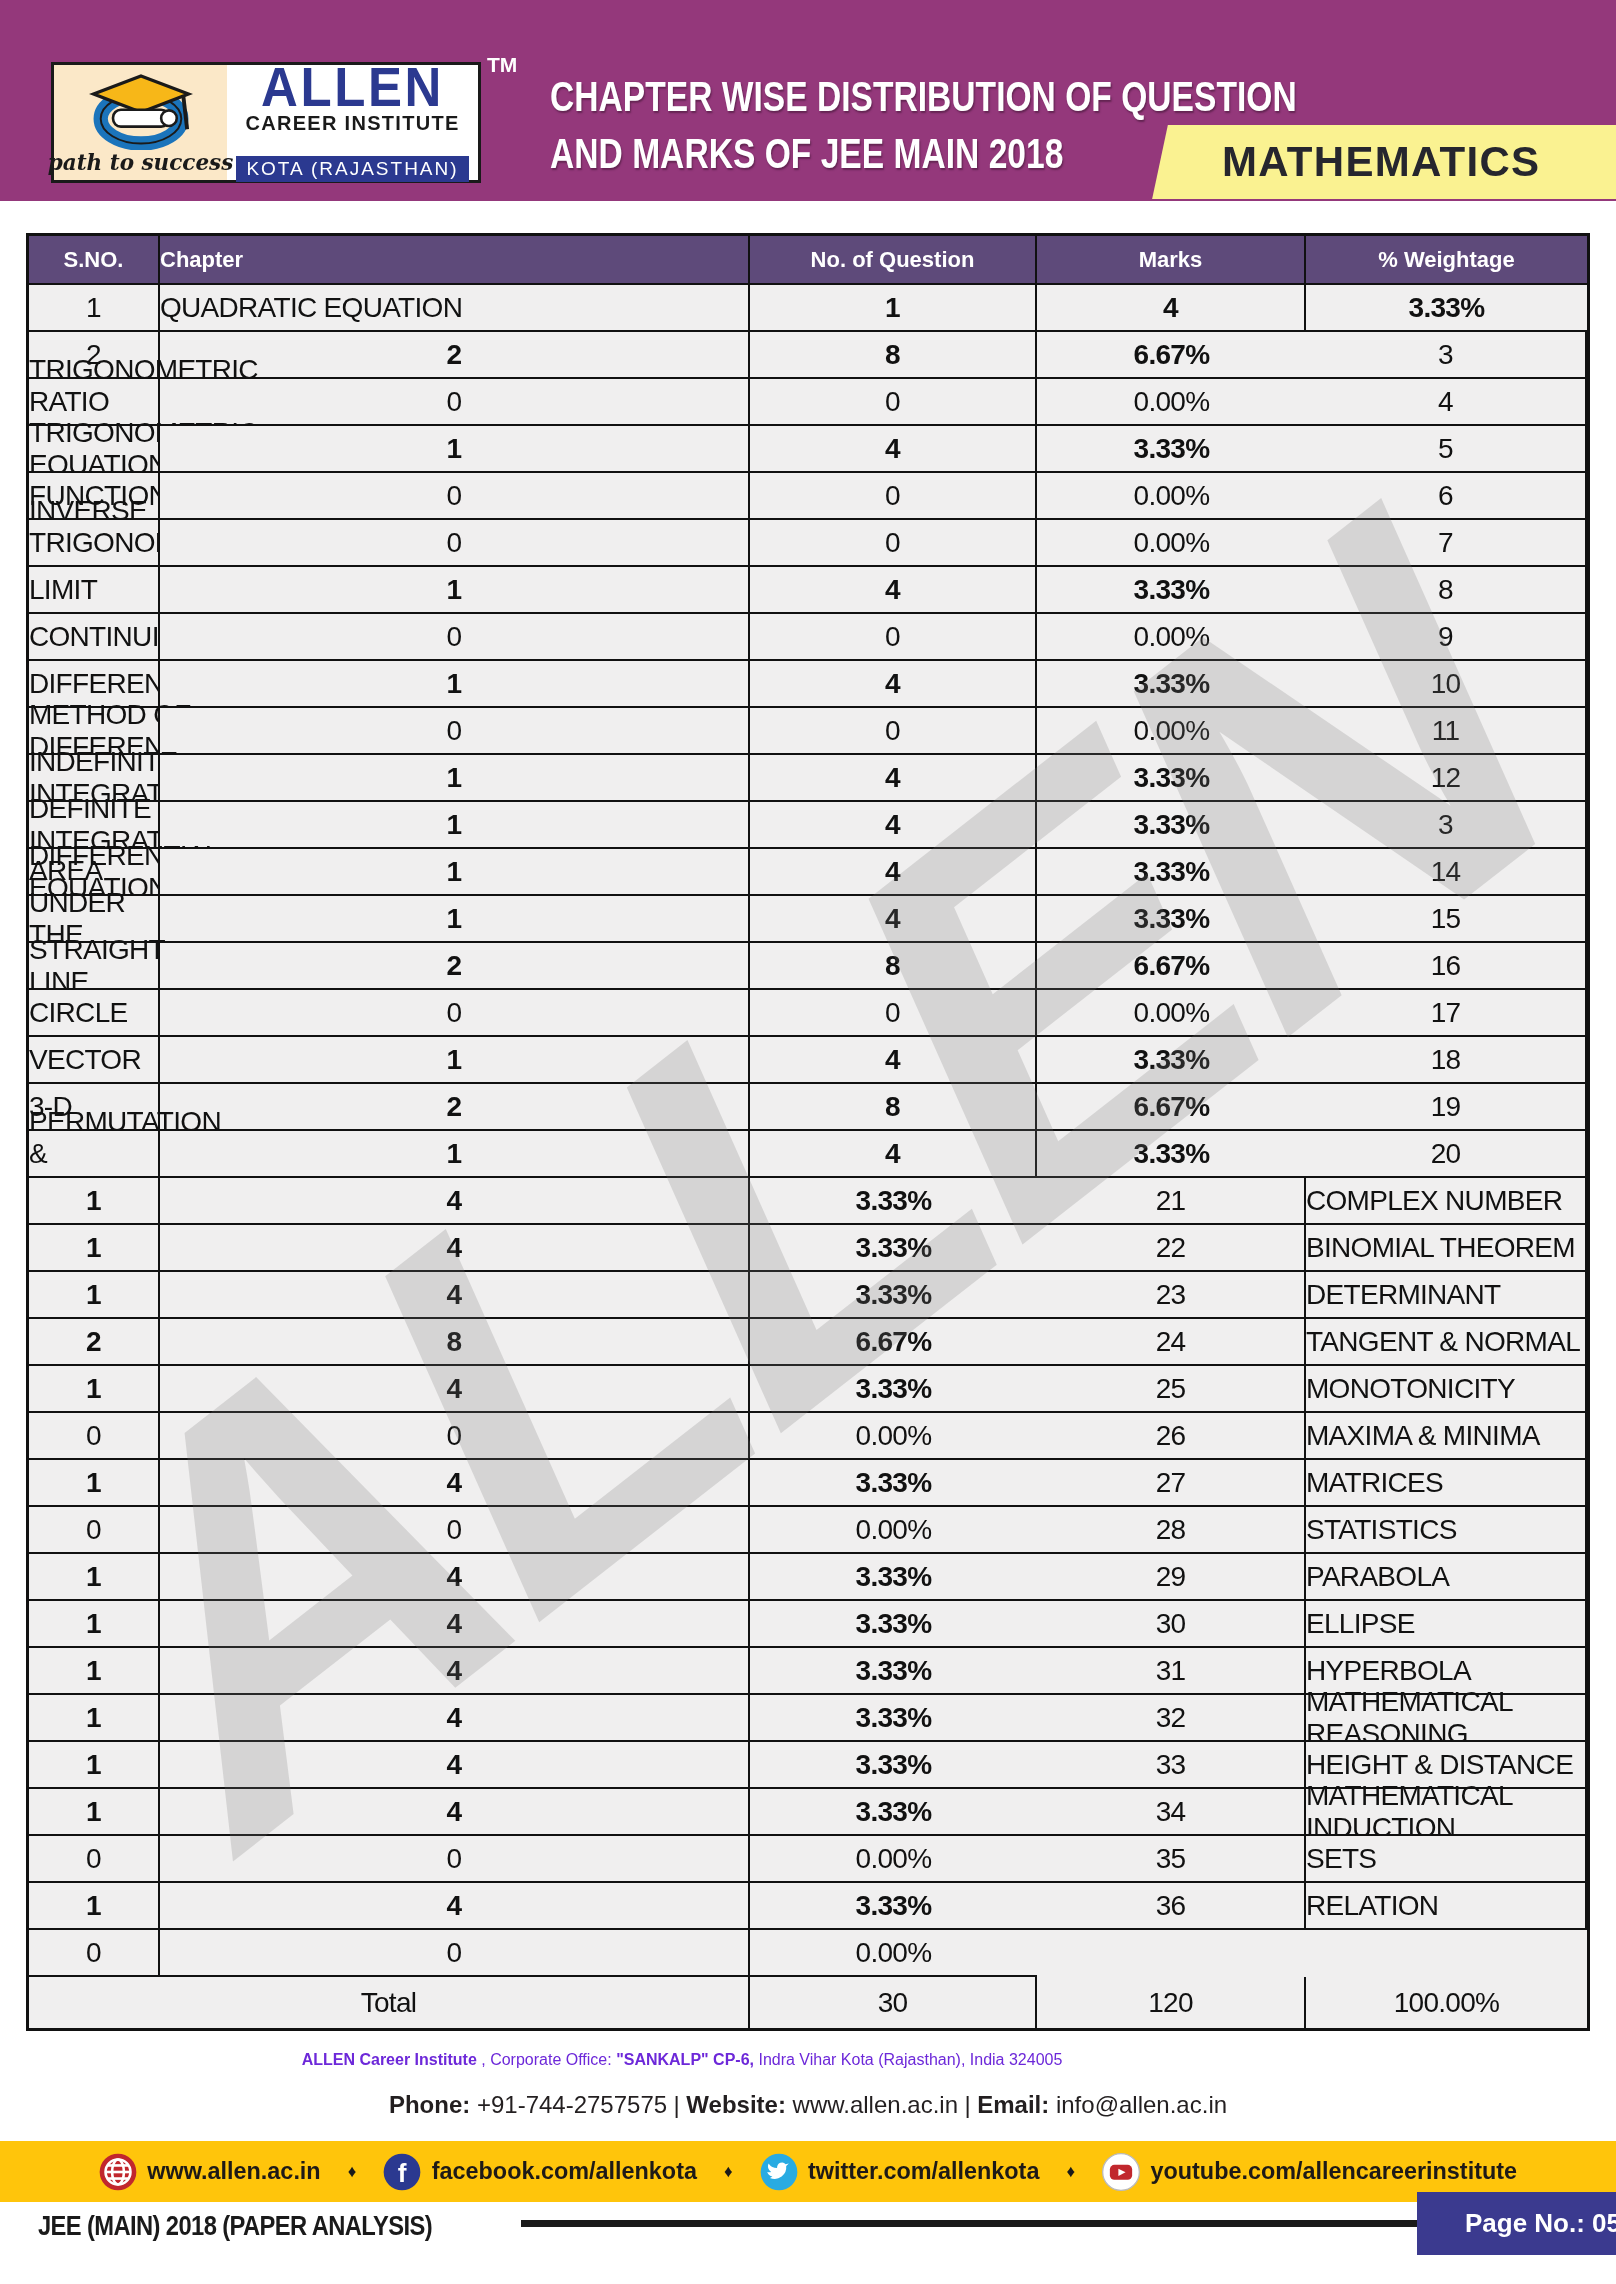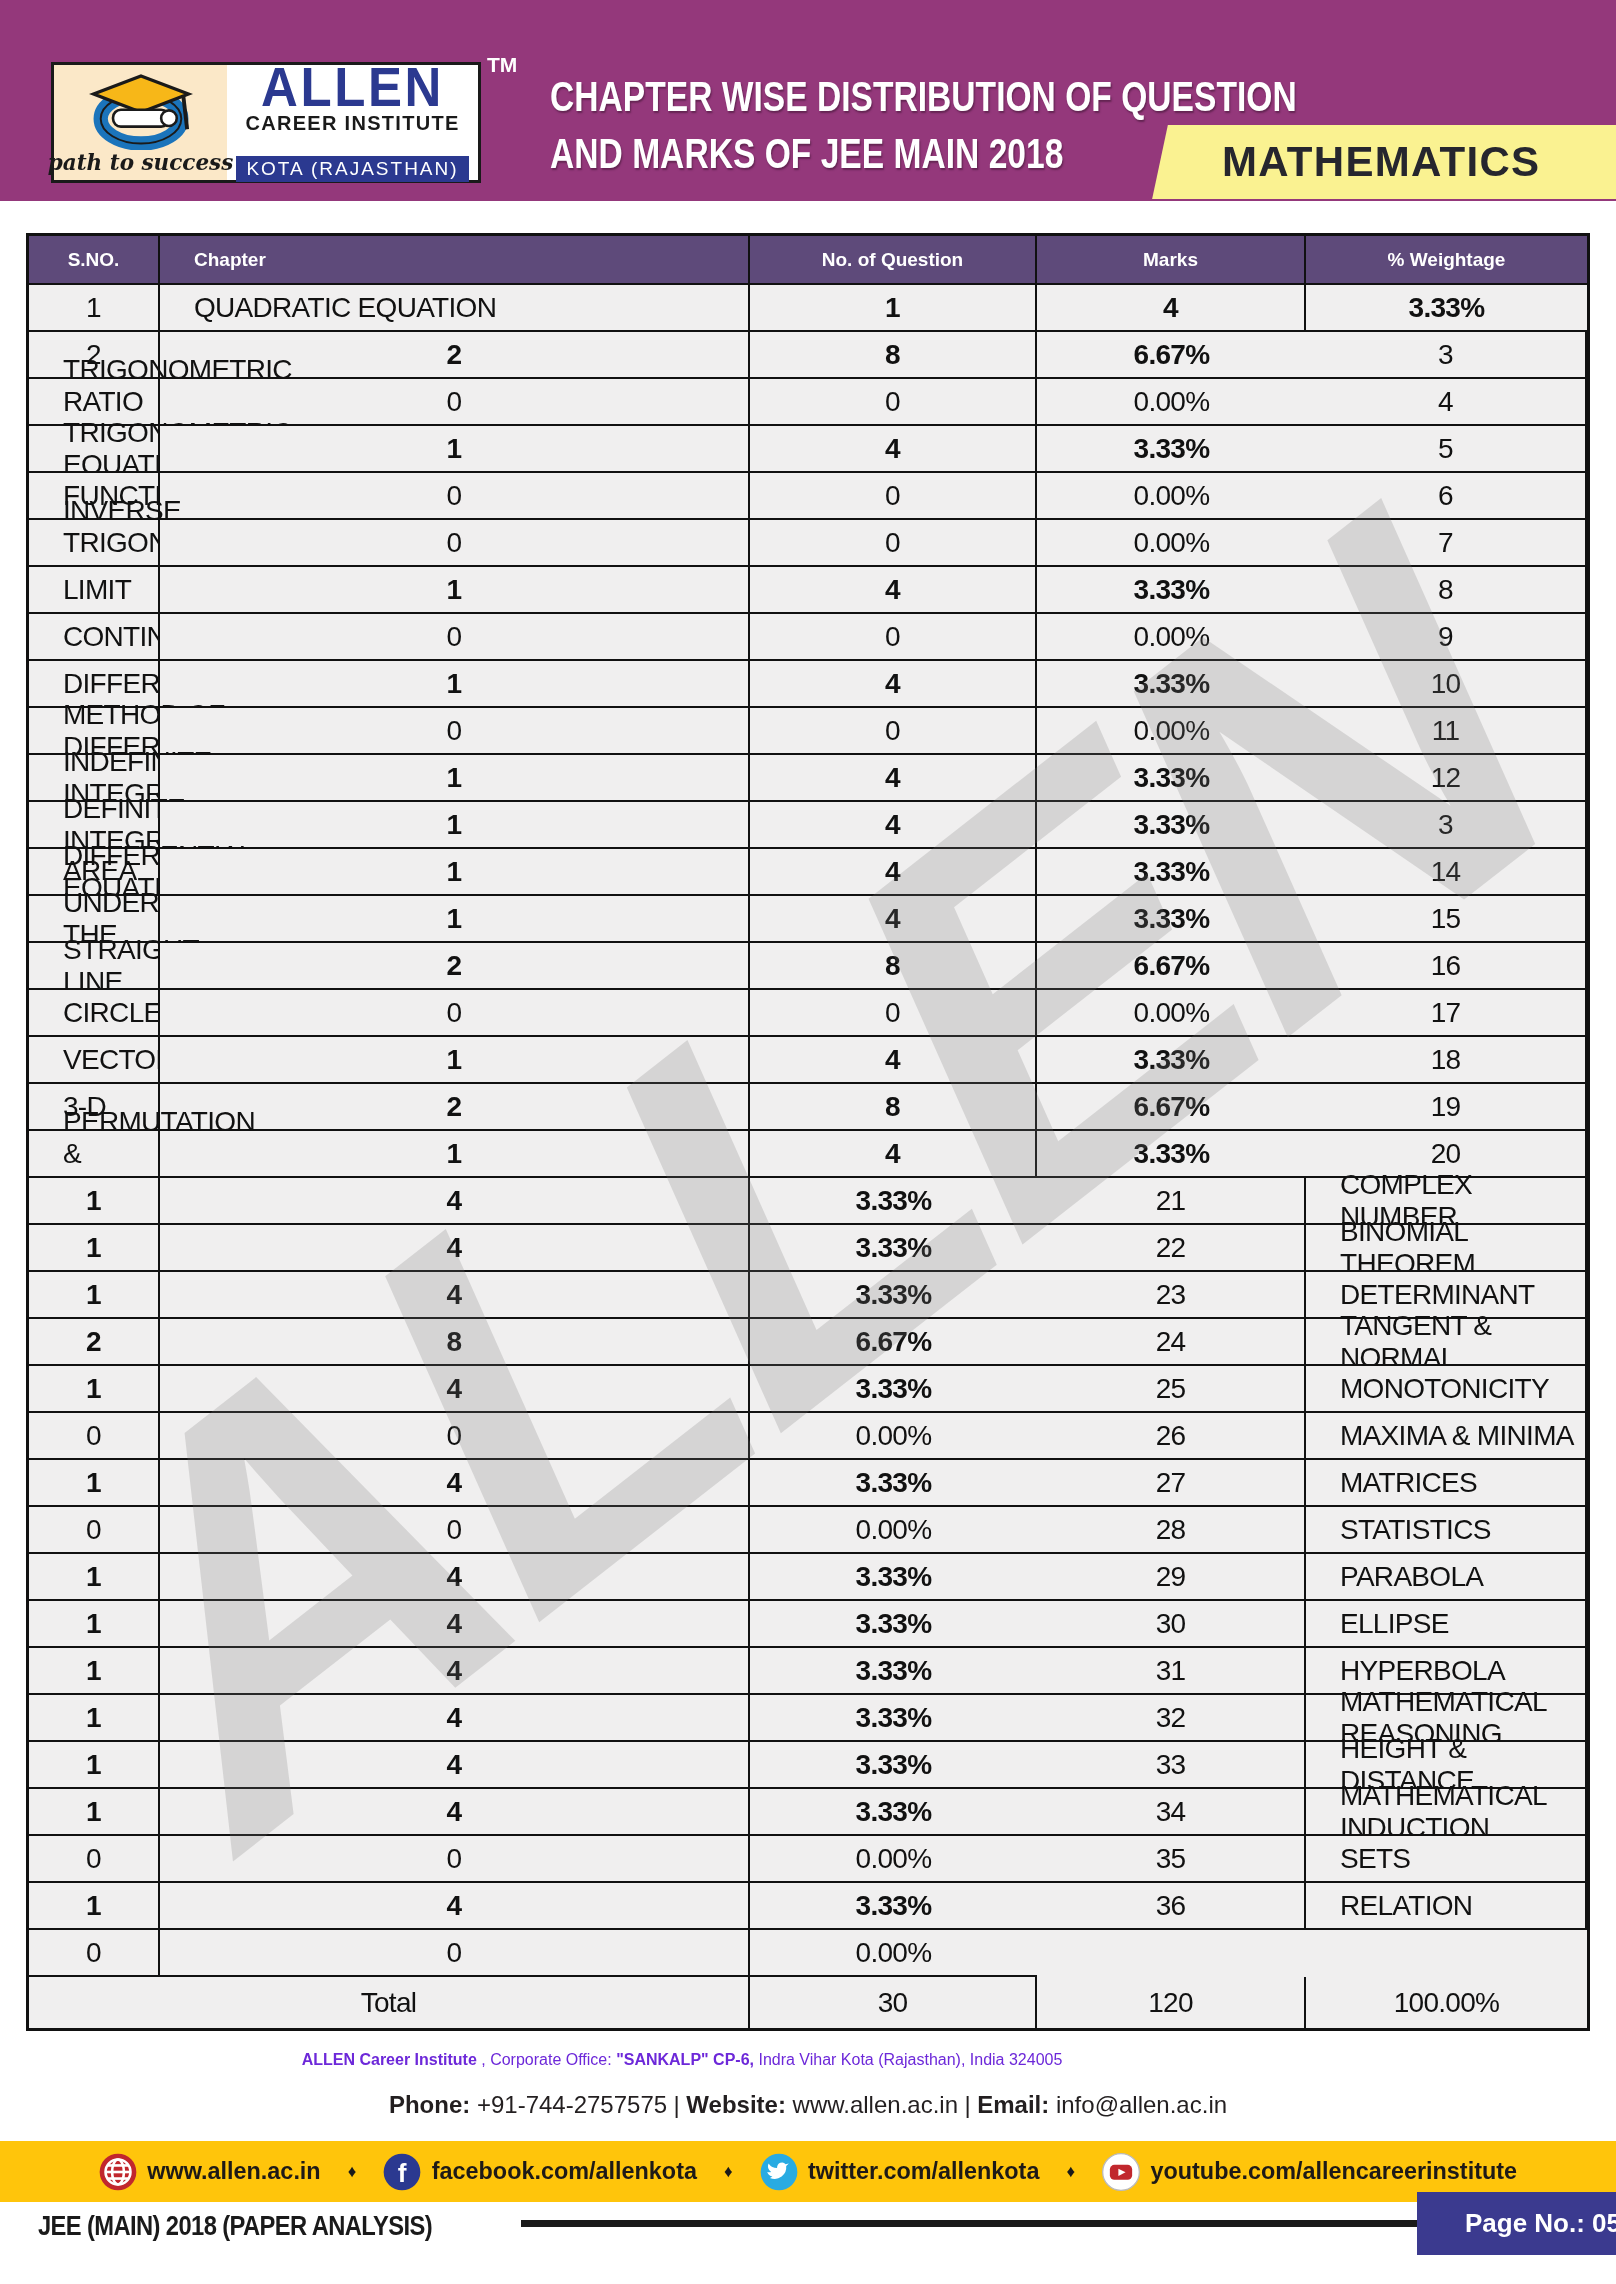--- a/index.html
+++ b/index.html
@@ -34,22 +34,22 @@
 
   
   .tbl-wrap{position:absolute;left:26px;top:233px;width:1564px;border:3.9px solid #111;box-sizing:border-box;
             background:#F0EFEF;}
   .tbl{display:grid;grid-template-columns:131px 590px 287px 269px 1fr;}
   .c{background:#F0EFEF;border-right:2px solid #111;border-bottom:2.6px solid #111;height:47px;
      display:flex;align-items:center;justify-content:center;font-size:28px;color:#111;
      letter-spacing:-0.7px;box-sizing:border-box;}
   .c.lastcol{border-right:none;}
   .c.lastrow{border-bottom:none;}
-  .c.chapter{justify-content:flex-start;padding-left:34px;}
-  .c.hc{background:#5E4A7A;color:#fff;font-weight:700;height:49px;font-size:19px;letter-spacing:0;}
+  .c.chapter{justify-content:flex-start;}
+  .c.hc{background:#5E4A7A;color:#fff;font-weight:700;height:49px;font-size:22px;letter-spacing:0;}
   .c.b{font-weight:700;}
   .c.total{height:51px;}
   .span2{grid-column:1 / 3;}
 
   
   .watermark{position:absolute;left:808px;top:1178px;transform:translate(-50%,-50%) rotate(-38deg) skewX(-14deg);
              font-size:534px;font-weight:800;color:rgba(120,120,120,.22);letter-spacing:-19.5px;
              white-space:nowrap;pointer-events:none;z-index:5;}
 
   

